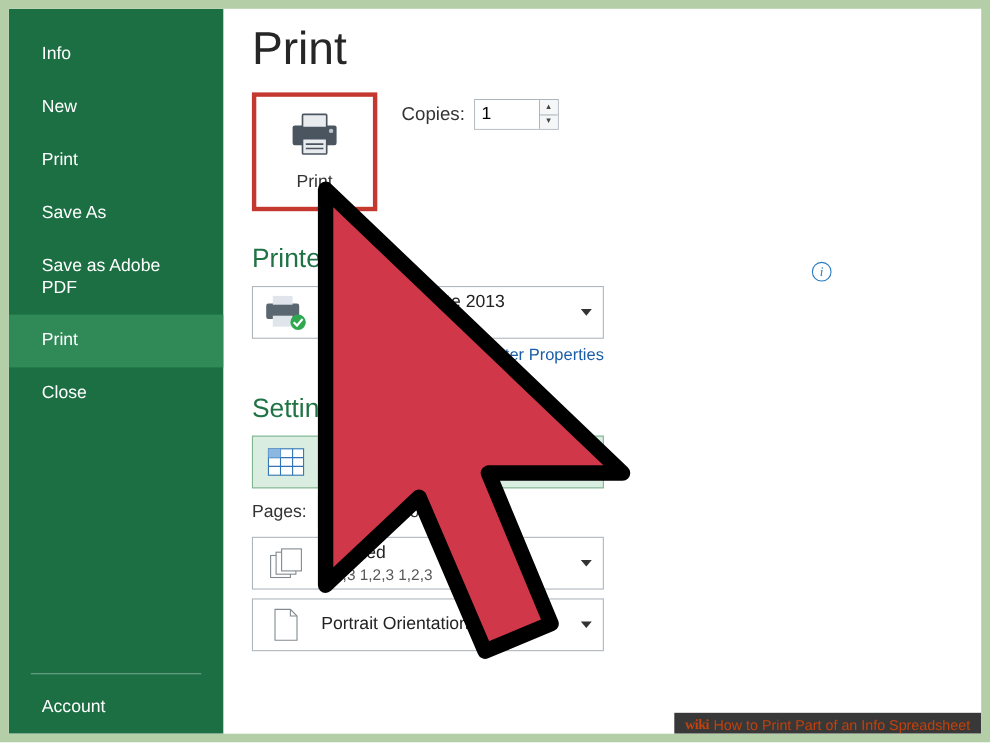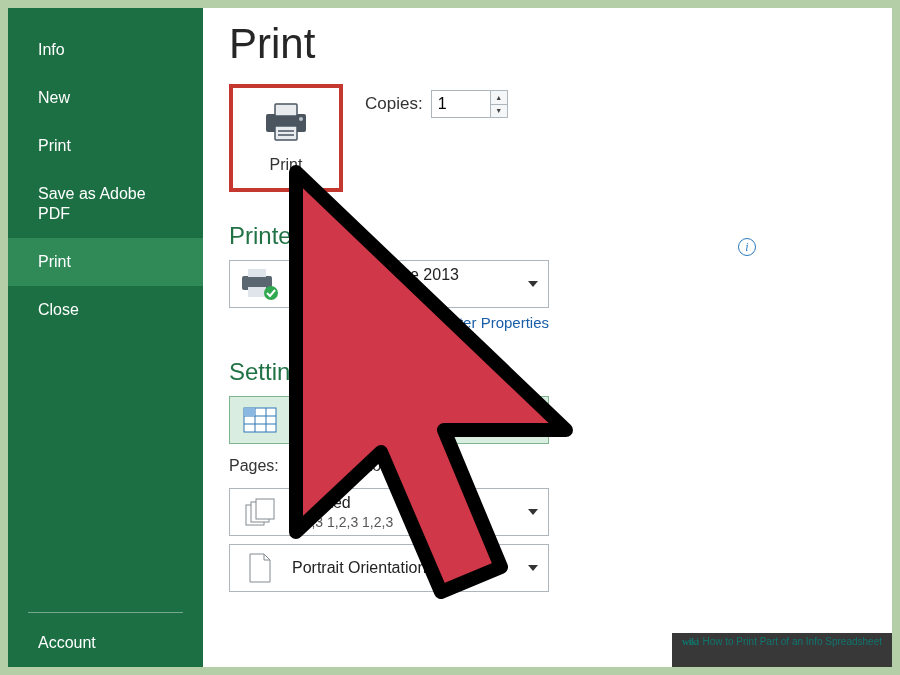--- a/index.html
+++ b/index.html
@@ -109,35 +109,36 @@
   .settings-stack > * + * { margin-top:8px; }
   
   .big-cursor {
     position:absolute; left:268px; top:154px; width:330px; height:460px;
     pointer-events:none; z-index:10;
   }
   
   .caption {
     position:absolute; right:0; bottom:0;
     background: rgba(0,0,0,.78);
-    color:#0f766e; font-size:10px; padding:3px 10px 20px 10px;
+    color:#c2410c; font-size:13px; padding:3px 10px 0 10px;
     display:flex; align-items:center; gap:4px;
   }
   .caption .wiki { font-weight:700; font-family: Georgia, serif; font-style: normal; letter-spacing: -0.5px; }
 </style>
 </head>
 <body>
 
 <div class="frame">
   <div class="app">
 
     <nav class="sidebar">
       <div class="sidebar-item"><span>Info</span></div>
       <div class="sidebar-item"><span>New</span></div>
       <div class="sidebar-item"><span>Print</span></div>
+      <div class="sidebar-item"><span>Save As</span></div>
       <div class="sidebar-item"><span>Save as Adobe PDF</span></div>
       <div class="sidebar-item selected"><span>Print</span></div>
       <div class="sidebar-item"><span>Close</span></div>
       <div class="sidebar-spacer"></div>
       <div class="sidebar-divider"></div>
       <div class="sidebar-item"><span>Account</span></div>
     </nav>
 
     <main class="main">
       <h1 class="page-title">Print</h1>

